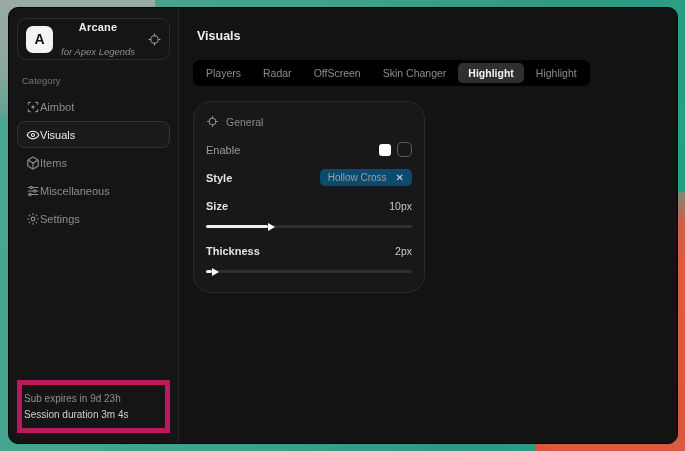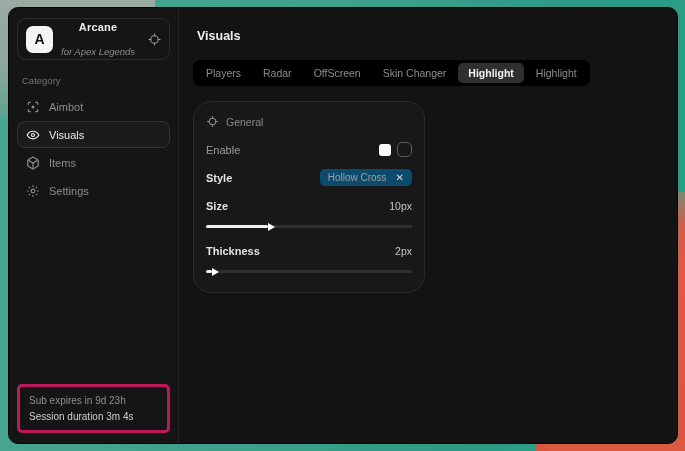--- a/index.html
+++ b/index.html
@@ -28,27 +28,27 @@
     border-right:1px solid #252525; padding:10px 8px; position:relative; }
   .brand-card { display:flex; align-items:center; gap:8px;
     border:1px solid #2d2d2d; border-radius:9px; padding:6px 8px; height:42px; }
   .logo { width:27px; height:27px; border-radius:7px; background:#f4f4f4;
     display:flex; align-items:center; justify-content:center;
     color:#111; font-weight:bold; font-size:14px; flex:0 0 27px; }
   .brand-name { font-size:11px; font-weight:bold; color:#ededed; letter-spacing:.2px;text-align:center; }
   .brand-sub { font-size:9.5px; color:#8e8e8e; margin-top:13px;font-style:italic; }
   .brand-card .icon { margin-left:auto; }
   .cat-label { margin:15px 5px 7px; font-size:9.5px; color:#747474; }
-  .nav-item { display:flex; align-items:center; gap:9px; padding:6px 8px; height:27px;
+  .nav-item { display:flex; align-items:center; padding:6px 8px; height:27px;
     color:#8d8d8d; font-size:11px; border-radius:8px; border:1px solid transparent; margin-bottom:1px; cursor:default; }
   .nav-item.active { color:#ececec; background:#1b1b1b; border-color:#343434; }
   .icon { display:inline-flex; align-items:center; justify-content:center; line-height:0; }
   .icon svg { display:block; }
   .status-card { position:absolute; left:8px; right:8px; bottom:10px;
-    border:3px solid #be185d; border-radius:5px; padding:8px 9px; }
+    border:5px solid #be185d; border-radius:0; padding:8px 2px; }
   .status-line1 { font-size:10px; color:#8f8f8f; }
   .status-line2 { font-size:10px; color:#cfcfcf; margin-top:5px; }
 
   
   .main { flex:1; padding:14px 14px; position:relative; }
   .page-title { font-size:12.5px; font-weight:bold; color:#f0f0f0; margin:7px 0 17px 4px; }
   .tabs { display:inline-flex; align-items:center; background:#000000; border-radius:7px;
     padding:3px; gap:2px; margin-bottom:15px; }
   .tab { padding:4px 10px; font-size:10.5px; color:#8d8d8d; border-radius:5px; white-space:nowrap; cursor:default; }
   .tab.active { background:#2f2f2f; color:#f2f2f2; font-weight:bold; }
@@ -134,20 +134,33 @@
         <span class="icon">
           <svg width="14" height="14" viewBox="0 0 24 24" fill="none" stroke="#8d8d8d" stroke-width="2">
             <path d="M21 8v8a2 2 0 0 1-1 1.73l-7 4a2 2 0 0 1-2 0l-7-4A2 2 0 0 1 3 16V8a2 2 0 0 1 1-1.73l7-4a2 2 0 0 1 2 0l7 4A2 2 0 0 1 21 8z"></path>
               <path d="M3.3 7l8.7 5 8.7-5"></path>
               <line x1="12" y1="22" x2="12" y2="12"></line>
           </svg>
         </span>
         <span>Items</span>
       </div>
 
+      <div class="nav-item">
+        <span class="icon">
+          <svg width="14" height="14" viewBox="0 0 24 24" fill="none" stroke="#8d8d8d" stroke-width="2">
+            <line x1="3" y1="6" x2="21" y2="6"></line>
+              <line x1="3" y1="12" x2="21" y2="12"></line>
+              <line x1="3" y1="18" x2="21" y2="18"></line>
+              <circle cx="9" cy="6" r="2" fill="#151515"></circle>
+              <circle cx="15" cy="12" r="2" fill="#151515"></circle>
+              <circle cx="7" cy="18" r="2" fill="#151515"></circle>
+          </svg>
+        </span>
+        <span>Miscellaneous</span>
+      </div>
 
       <div class="nav-item">
         <span class="icon">
           <svg width="14" height="14" viewBox="0 0 24 24" fill="none" stroke="#8d8d8d" stroke-width="2">
             <circle cx="12" cy="12" r="3.2"></circle>
             <path d="M12 2v3M12 19v3M2 12h3M19 12h3M4.9 4.9l2.1 2.1M17 17l2.1 2.1M19.1 4.9L17 7M7 17l-2.1 2.1"></path>
           </svg>
         </span>
         <span>Settings</span>
       </div>

